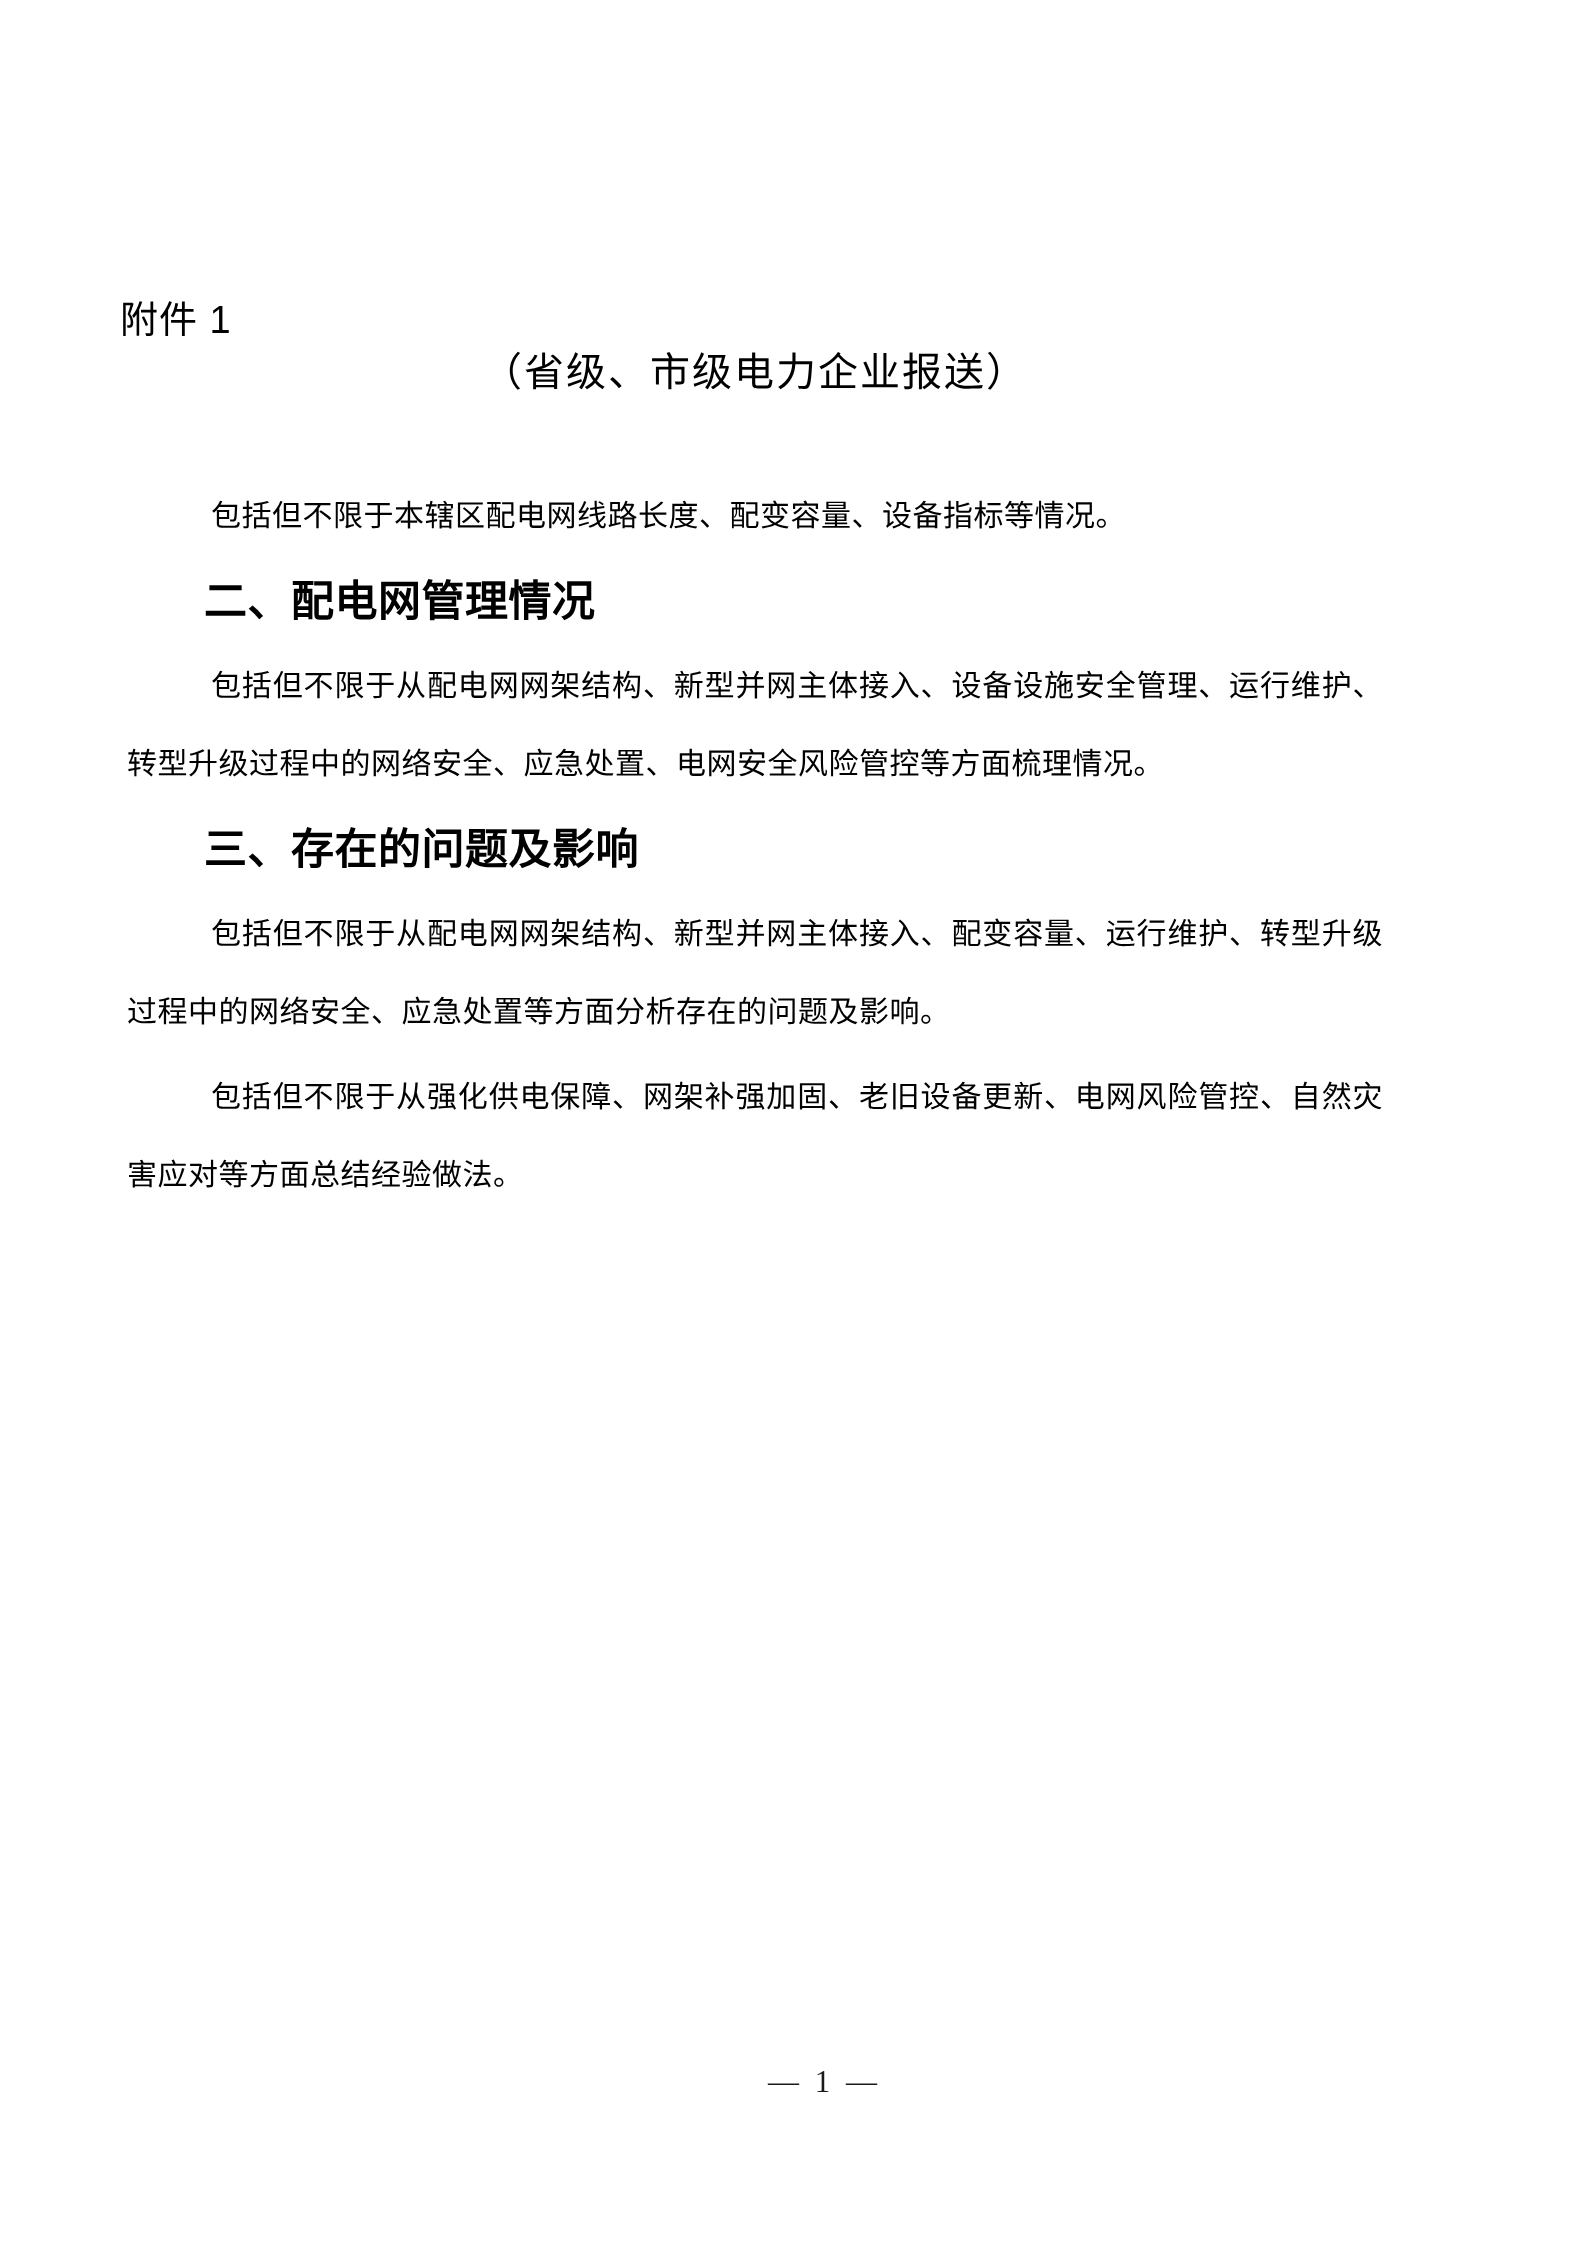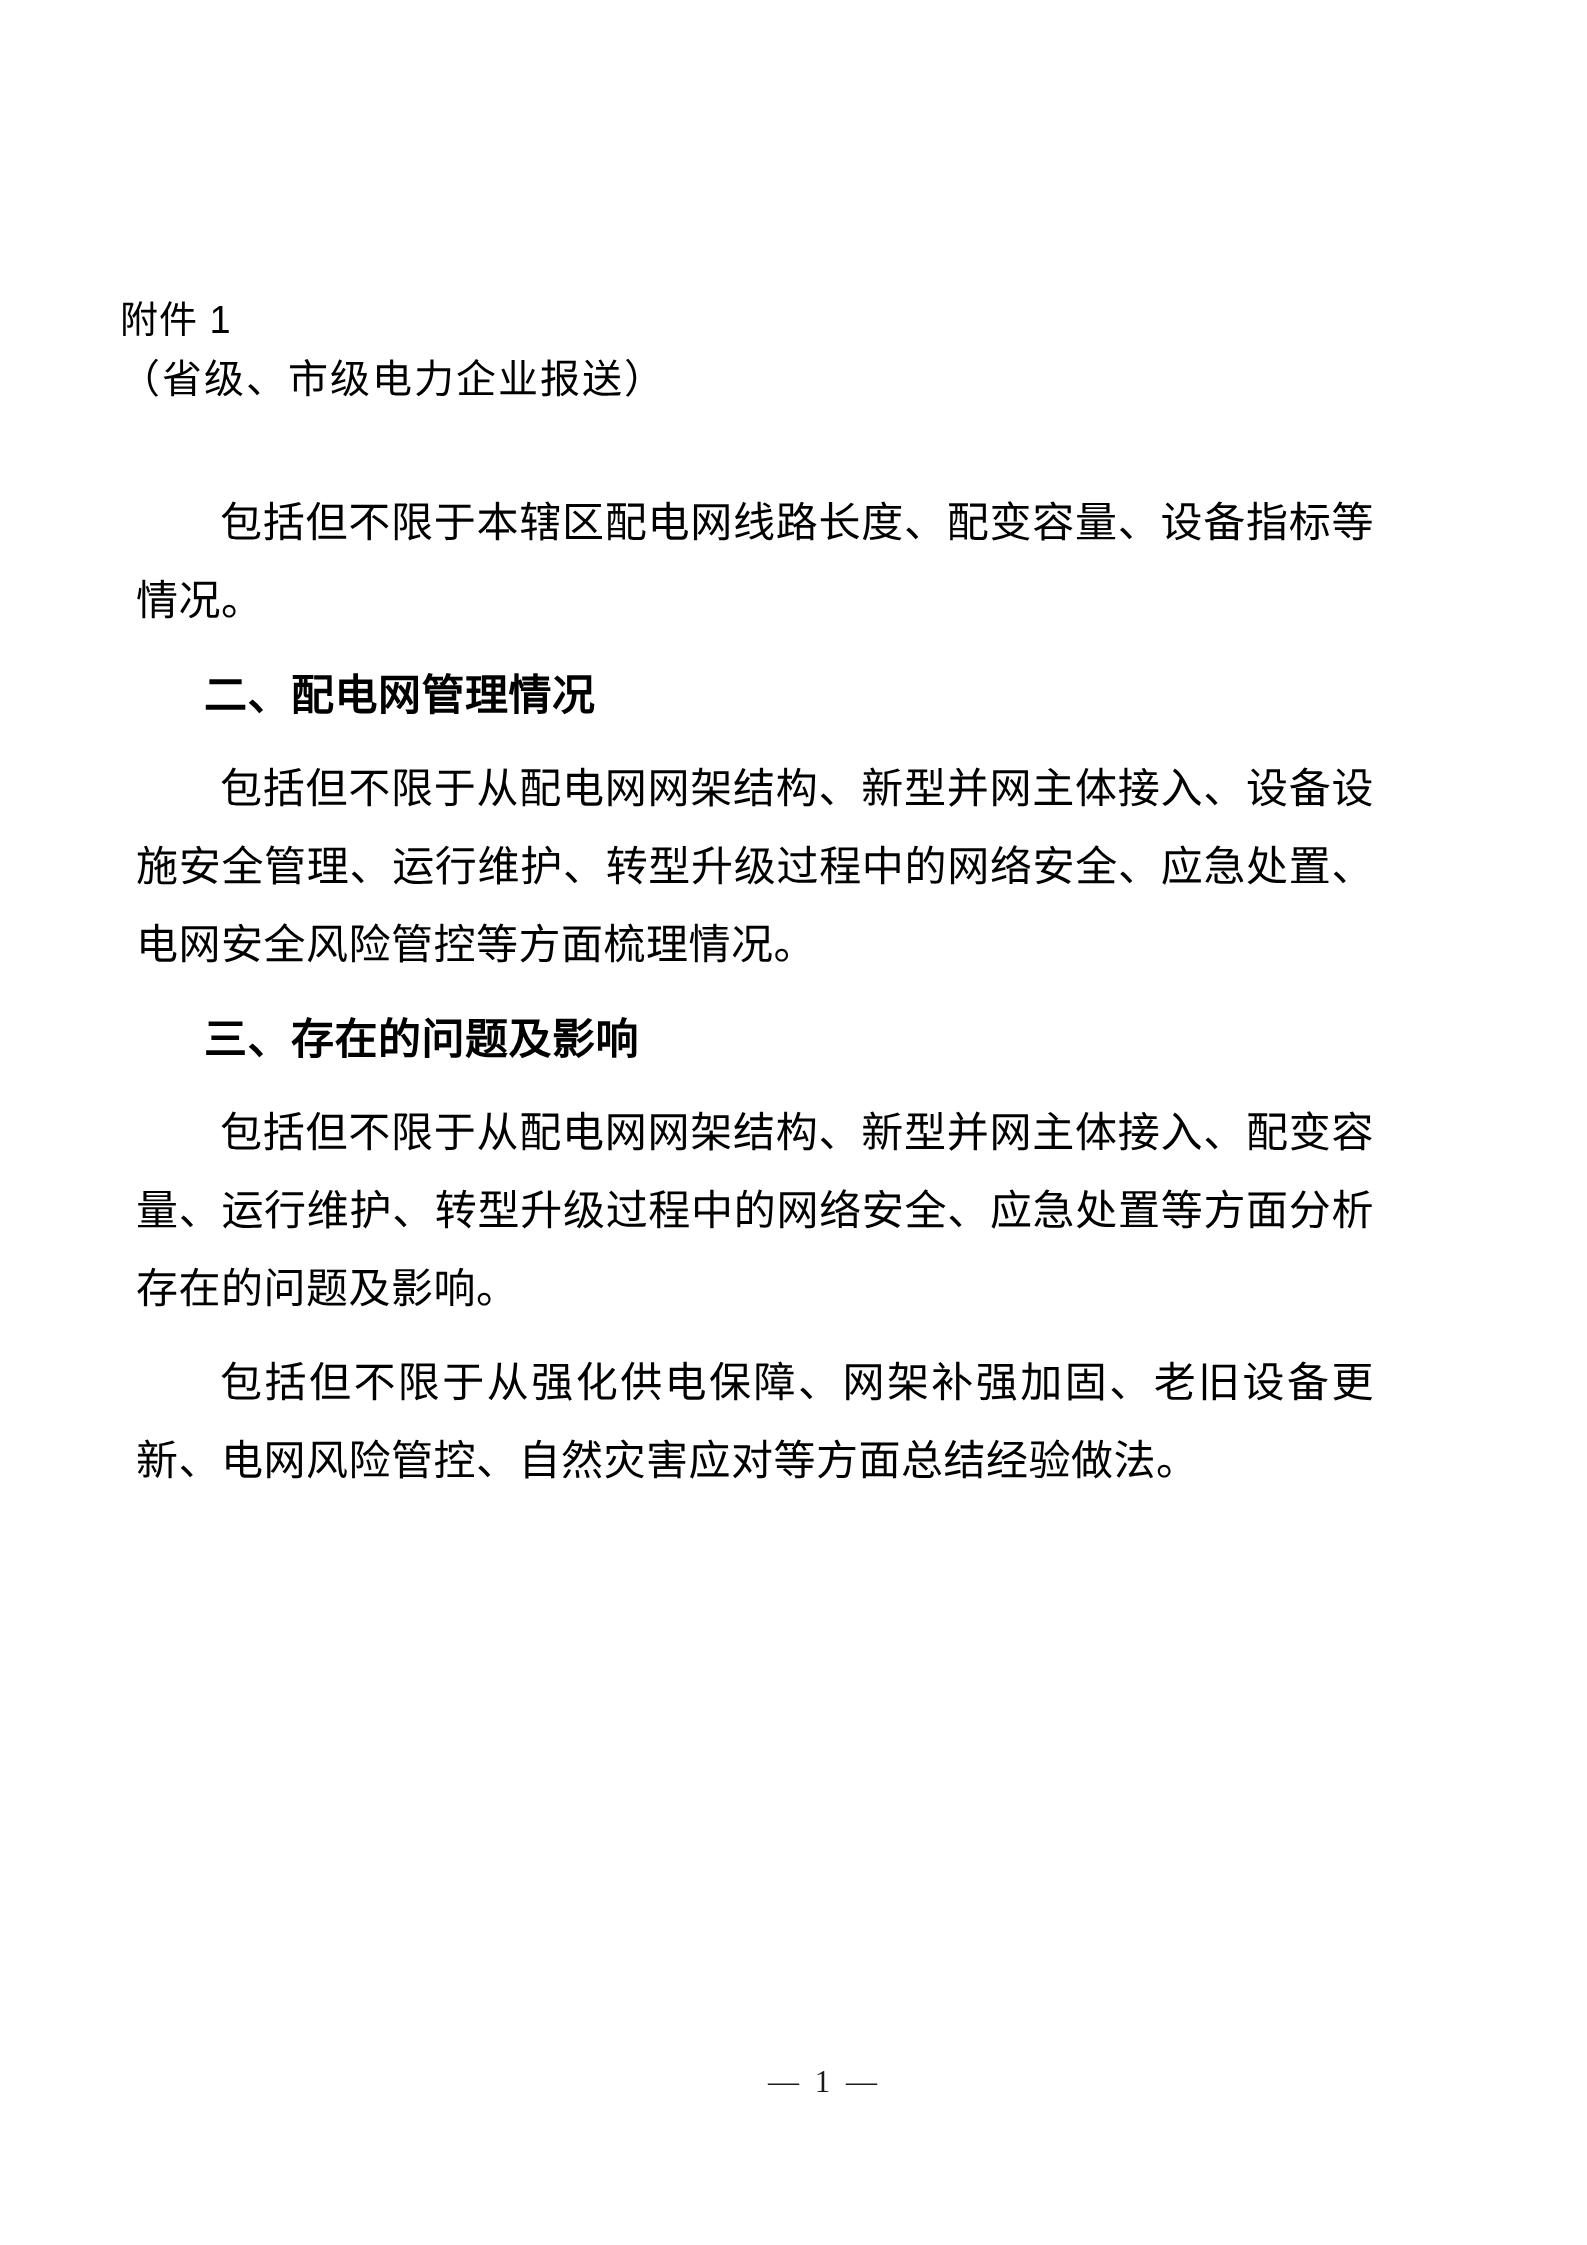--- a/index.html
+++ b/index.html
@@ -33,41 +33,41 @@
     margin-top: 107px;
     text-align: center;
     font-family: "Liberation Sans", sans-serif; 
     font-weight: 700;
     font-size: 65px;
     line-height: 92px;
     letter-spacing: 1px;
     white-space: nowrap;
   }
   .doc-subtitle {
+    text-align: center;
     font-size: 40px;
     line-height: 58px;
     letter-spacing: 2px; 
     white-space: nowrap;
-    margin-top: 7px;
   }
   .sections {
     margin-top: 75px;
   }
   .section-heading {
     font-family: "Liberation Sans", sans-serif; 
     font-weight: 700;
     font-size: 43px;
     line-height: 78px;
     padding-left: 84px; 
     margin: 0;
     letter-spacing: 0.5px;
   }
   .section-body {
-    margin: 16px;
-    font-size: 42px;
+    margin: 7px;
+    font-size: 30px;
     line-height: 78px;
     text-align: justify;
     text-indent: 84px; 
     letter-spacing: 0.5px;
   }
   .page-footer {
     position: absolute;
     top: 2062px;
     left: 0;
     right: -62px; 

